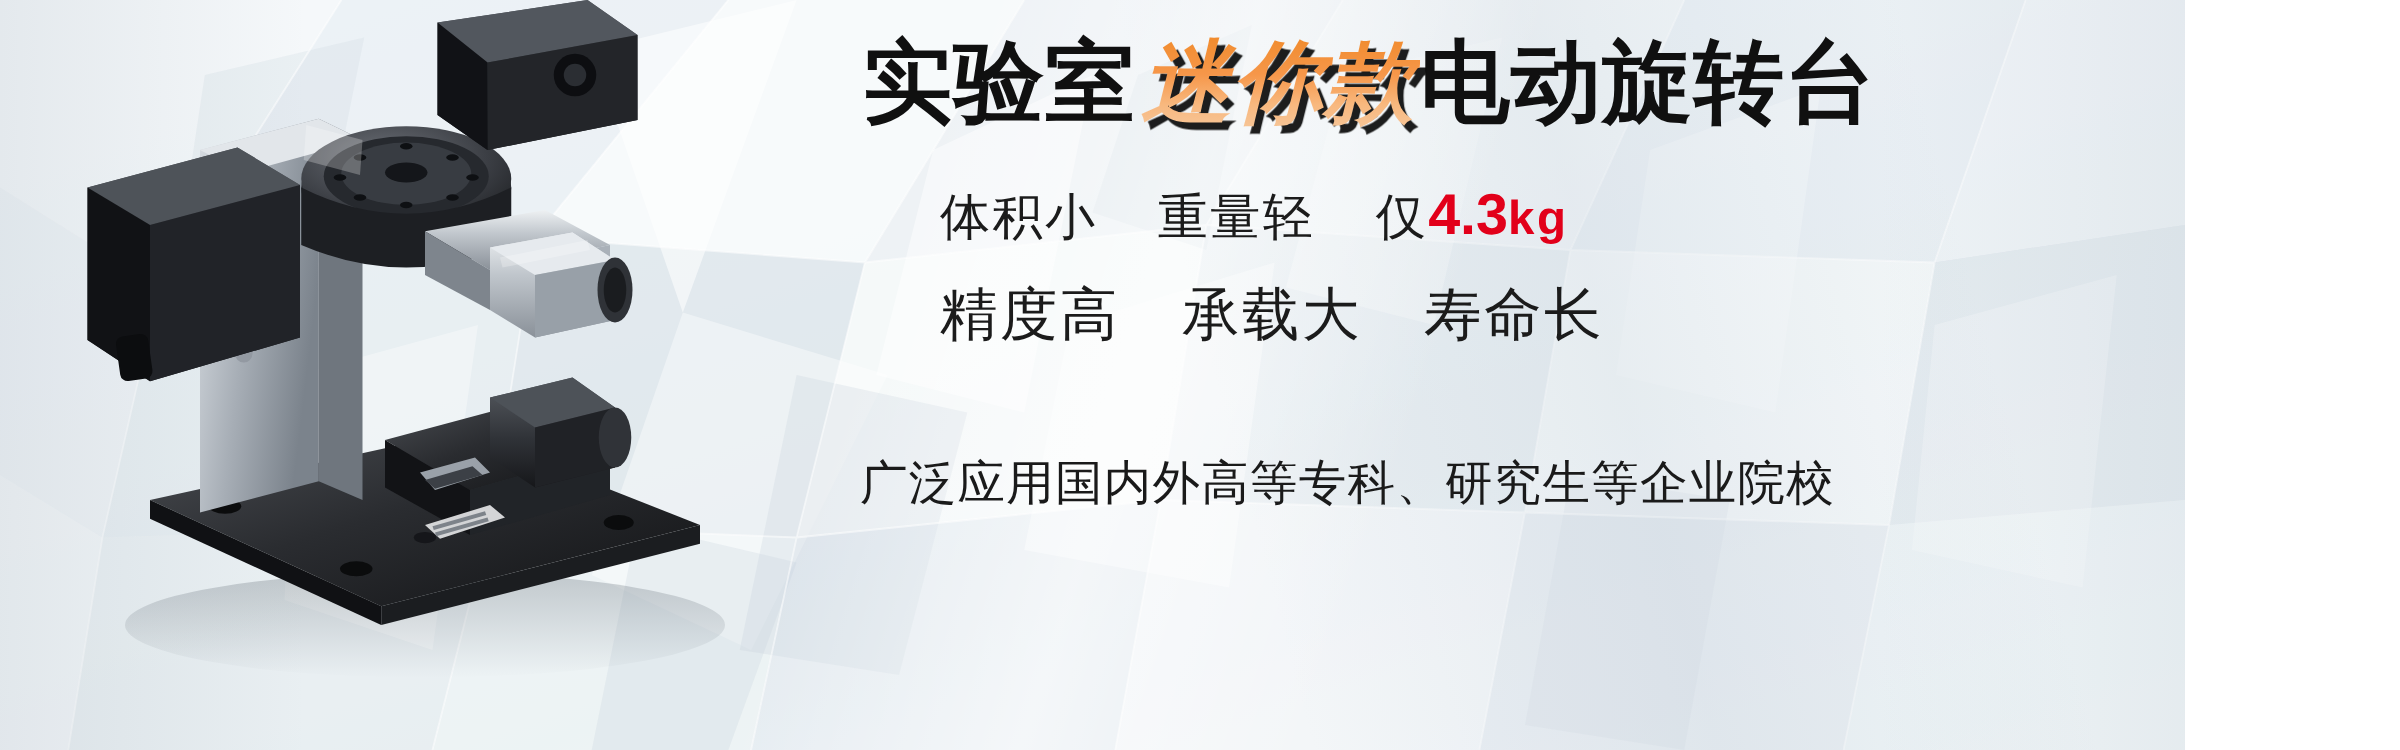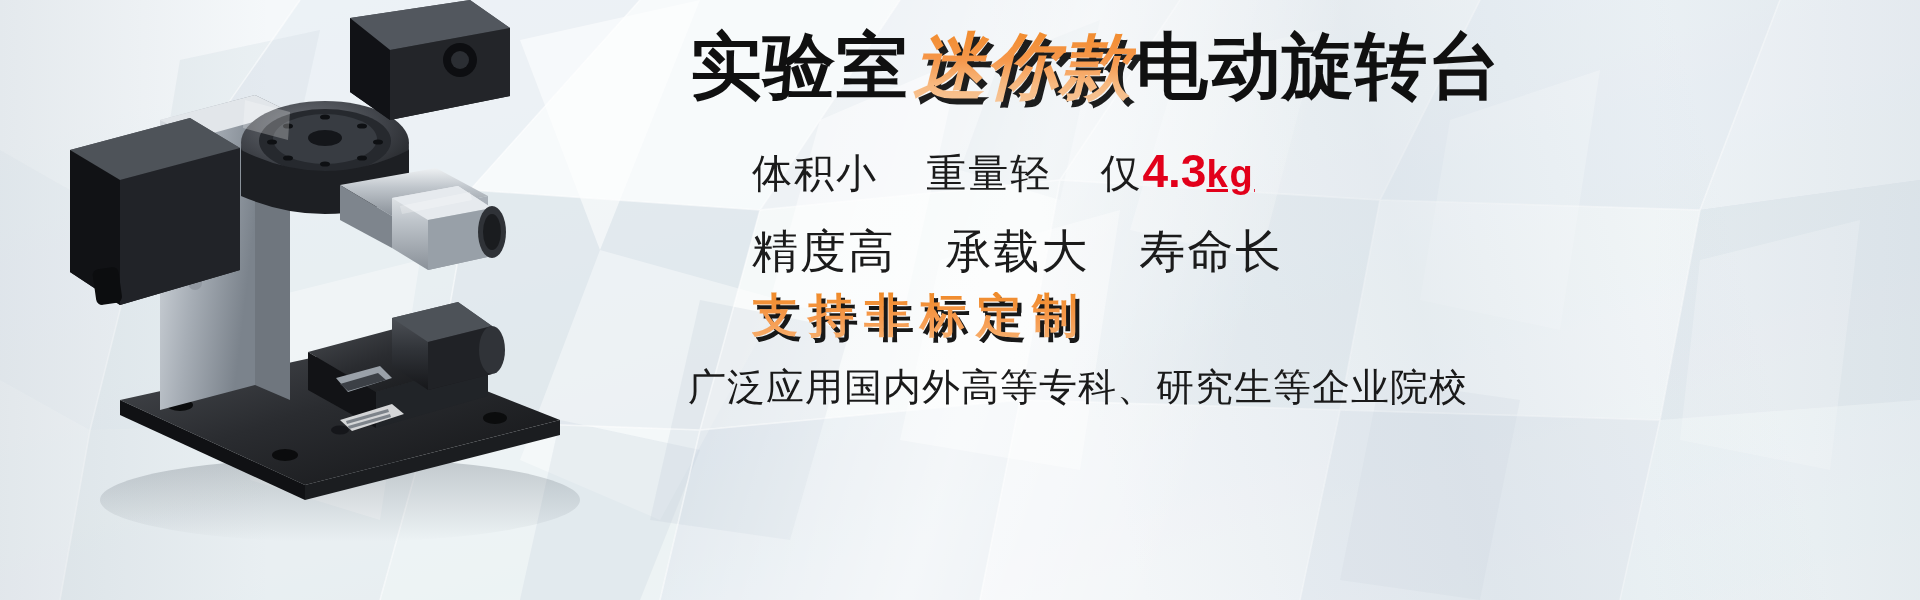--- a/index.html
+++ b/index.html
@@ -6,21 +6,21 @@
     margin: 0;
     padding: 0;
     background: #ffffff;
   }
   body {
     font-family: "Liberation Sans", "DejaVu Sans", sans-serif;
   }
 
   #banner {
     position: relative;
-    width: 1920px;
+    width: 1748px;
     height: 600px;
     overflow: hidden;
     background: linear-gradient(122deg, #fdfdfd 0%, #f1f4f6 22%, #e3e9ee 48%, #eef2f5 68%, #f7f9fa 100%);
     text-align: right;
   }
 
   
   .facets {
     position: absolute;
     inset: 0;
@@ -109,21 +109,20 @@
   #spec1 .hl {
     color: #e2001a;
     font-weight: 900;
     font-size: 46px;
     letter-spacing: 0;
   }
   #spec1 .unit {
     color: #e2001a;
     font-weight: 700;
     font-size: 38px;
-    text-decoration: underline;
   }
 
   
   #spec2 {
     top: 228px;
     left: 72px;
     font-size: 46px;
     line-height: 1;
     font-weight: 500;
     letter-spacing: 2px;
@@ -380,18 +379,17 @@
     </div>
 
     <div class="line" id="spec2">
       <span>精度高</span>
       <span class="gap"></span>
       <span>承载大</span>
       <span class="gap"></span>
       <span>寿命长</span>
     </div>
 
-    <div class="line" id="custom">支持非标定制</div>
 
     <div class="line" id="footer-line">广泛应用国内外高等专科、研究生等企业院校</div>
 
   </div>
 </div>
 
 </body></html>

